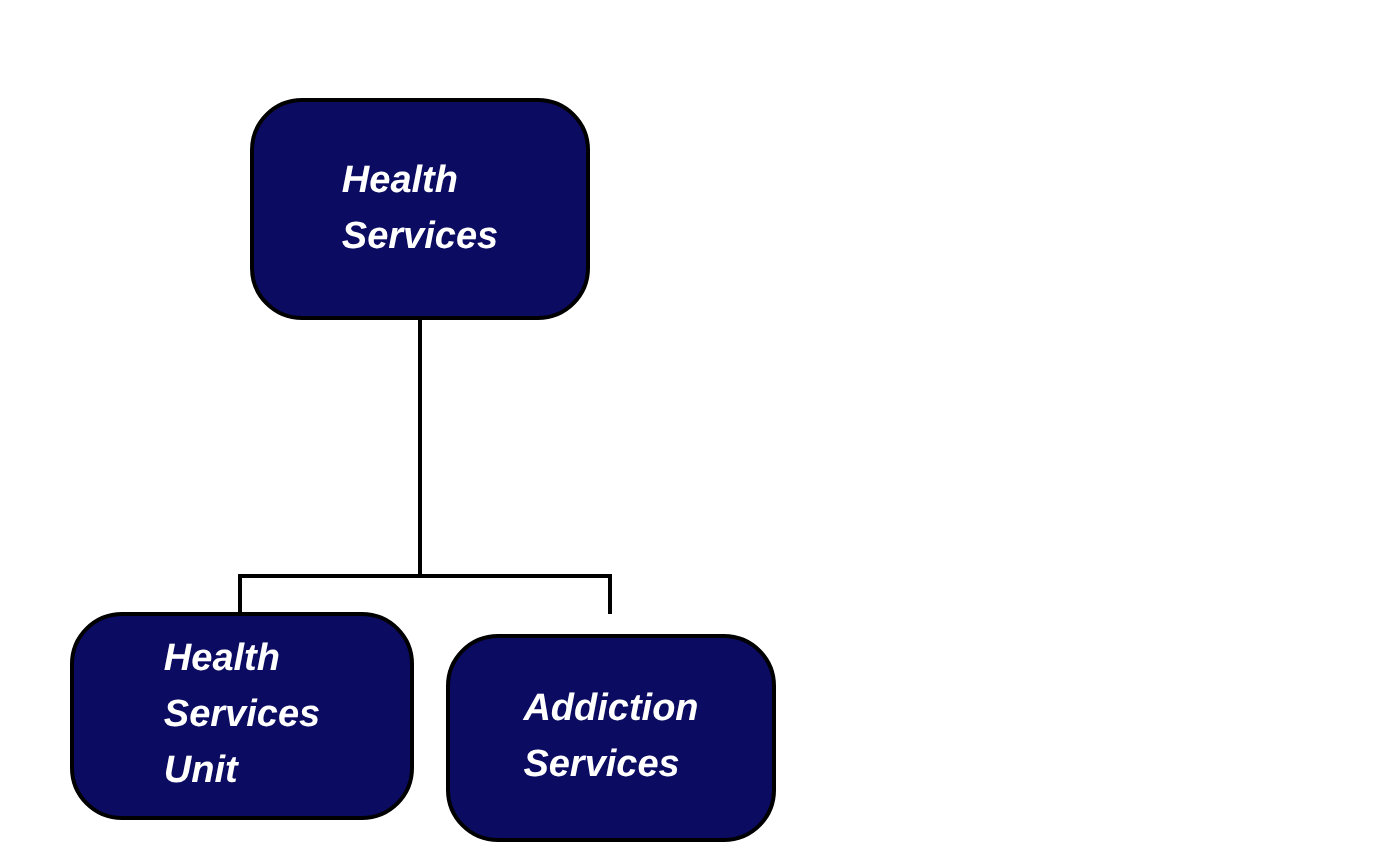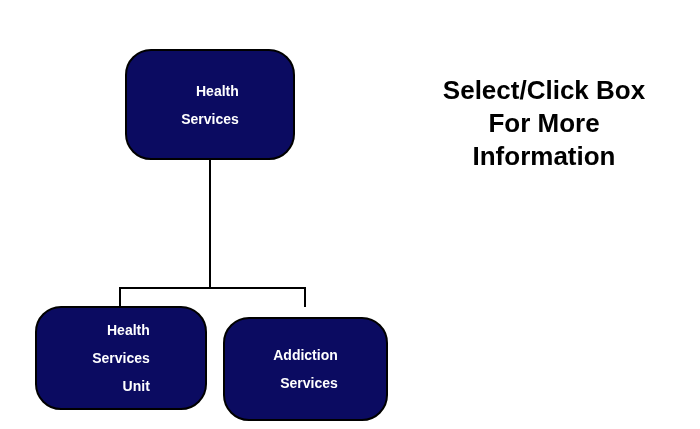--- a/index.html
+++ b/index.html
@@ -23,24 +23,25 @@
     border: 2px solid #000000;
     border-radius: 26px;
     display: flex;
     align-items: center;
     justify-content: center;
     cursor: pointer;
   }
   .org-box .label {
     color: #ffffff;
     font-weight: bold;
-    font-size: 14px;
+    font-size: 19px;
     line-height: 28px;
-    text-align: right;
+    text-align: left;
     white-space: pre-line;
+    font-style: italic;
   }
   .box-top {
     left: 125px;
     top: 49px;
     width: 170px;
     height: 111px;
   }
   .box-left {
     left: 35px;
     top: 306px;
@@ -93,17 +94,14 @@
     <span class="label">Health
 Services
 Unit</span>
   </div>
 
   <div class="org-box box-right">
     <span class="label">Addiction
 Services</span>
   </div>
 
-  <div class="note">Select/Click Box
-For More
-Information</div>
 
 </div>
 
 </body></html>

